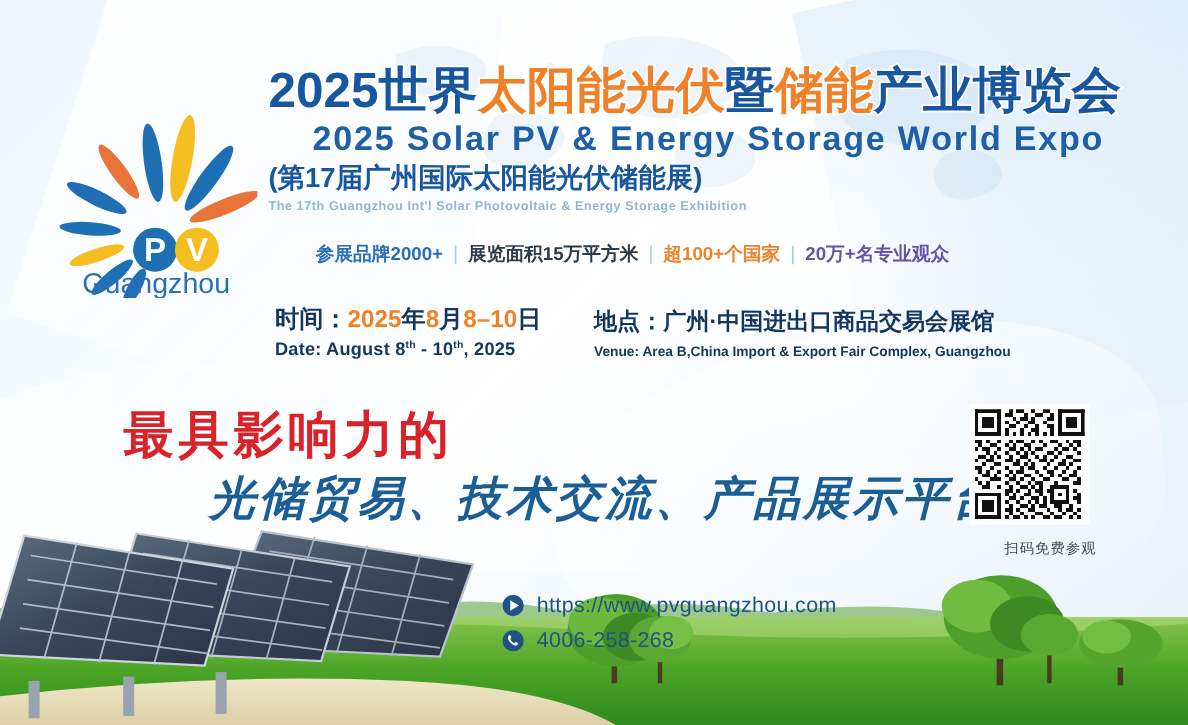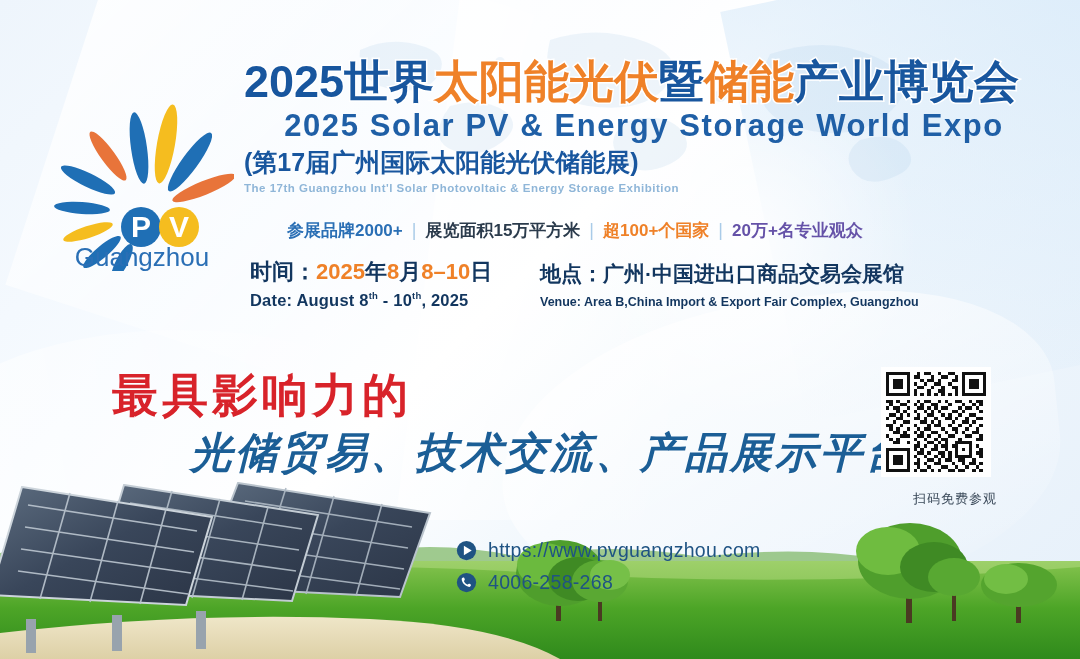--- a/index.html
+++ b/index.html
@@ -67,21 +67,21 @@
   
   #stats { position:absolute; left:250px; top:219px; display:flex;
            align-items:center; font-size:17px; font-weight:700; white-space:nowrap;margin-left:37px; }
   #stats .sep { color:#a9cbe8; margin:0 9px; font-weight:400; font-size:18px; }
   .s-blue  { color:#2a6fb5; }
   .s-dark  { color:#2b3b4c; }
   .s-orange{ color:#ef8128; }
   .s-purple{ color:#6552a8; }
 
   
-  #datevenue { position:absolute; left:250px; top:258px; width:760px; }
+  #datevenue { position:absolute; left:250px; top:276px; width:760px; }
   .dv-row { display:flex; }
   .dv-left { width:290px; }
   .dv-right { padding-top:2px; }
   .line-cn { font-size:22px; font-weight:700; color:#12365f; white-space:nowrap; line-height:1.25; }
   .line-cn .num { color:#ef8128; }
   .line-en { font-size:16.5px; font-weight:700; color:#12365f; white-space:nowrap;
              letter-spacing:.2px; margin-top:4px; }
   .line-en sup { font-size:9.5px; }
   .venue-cn { font-size:21px; font-weight:700; color:#12365f; white-space:nowrap; }
   .venue-en { font-size:12.5px; font-weight:700; color:#12365f; white-space:nowrap; margin-top:7px; }

